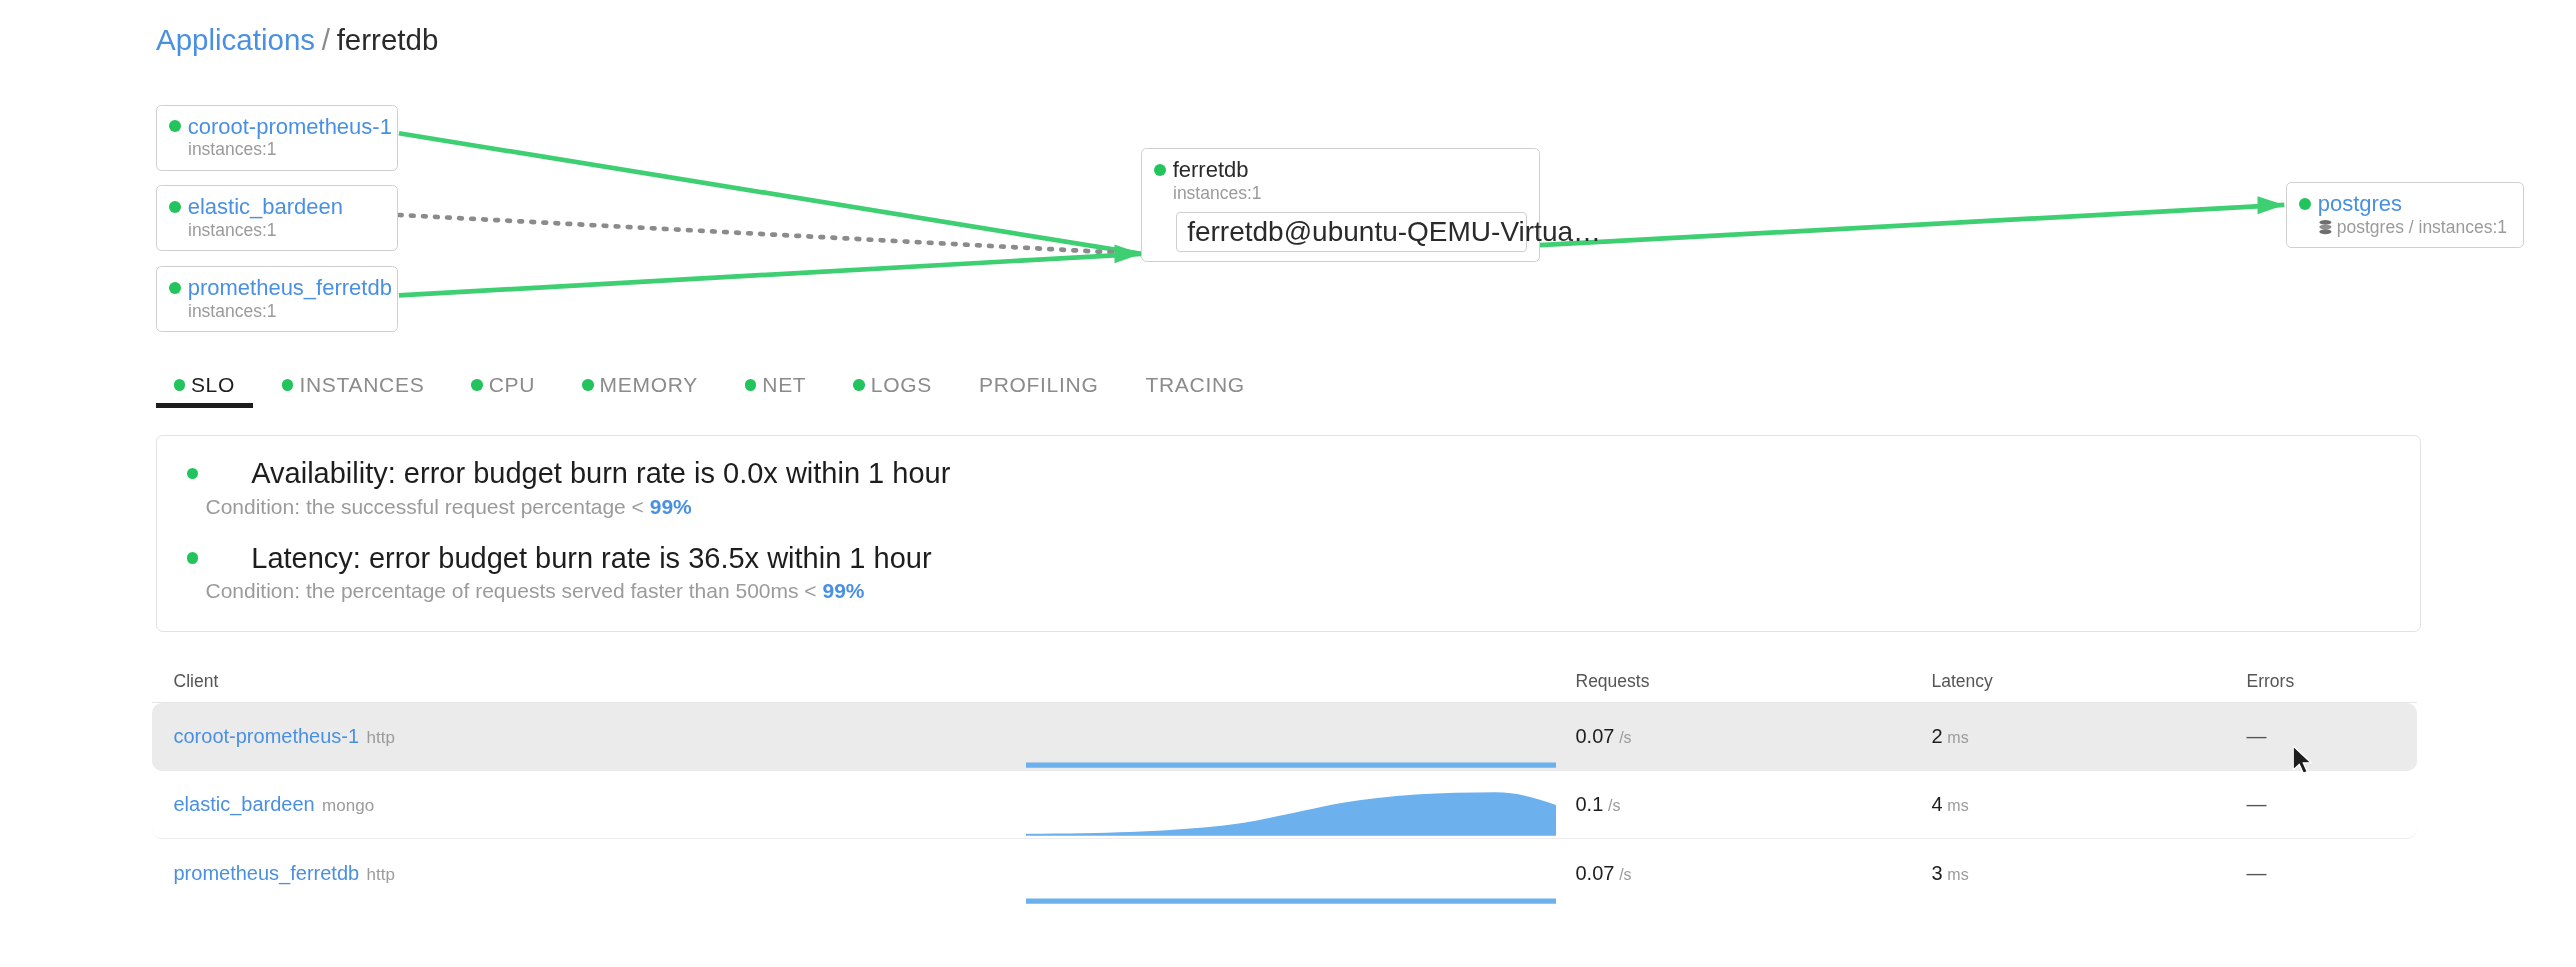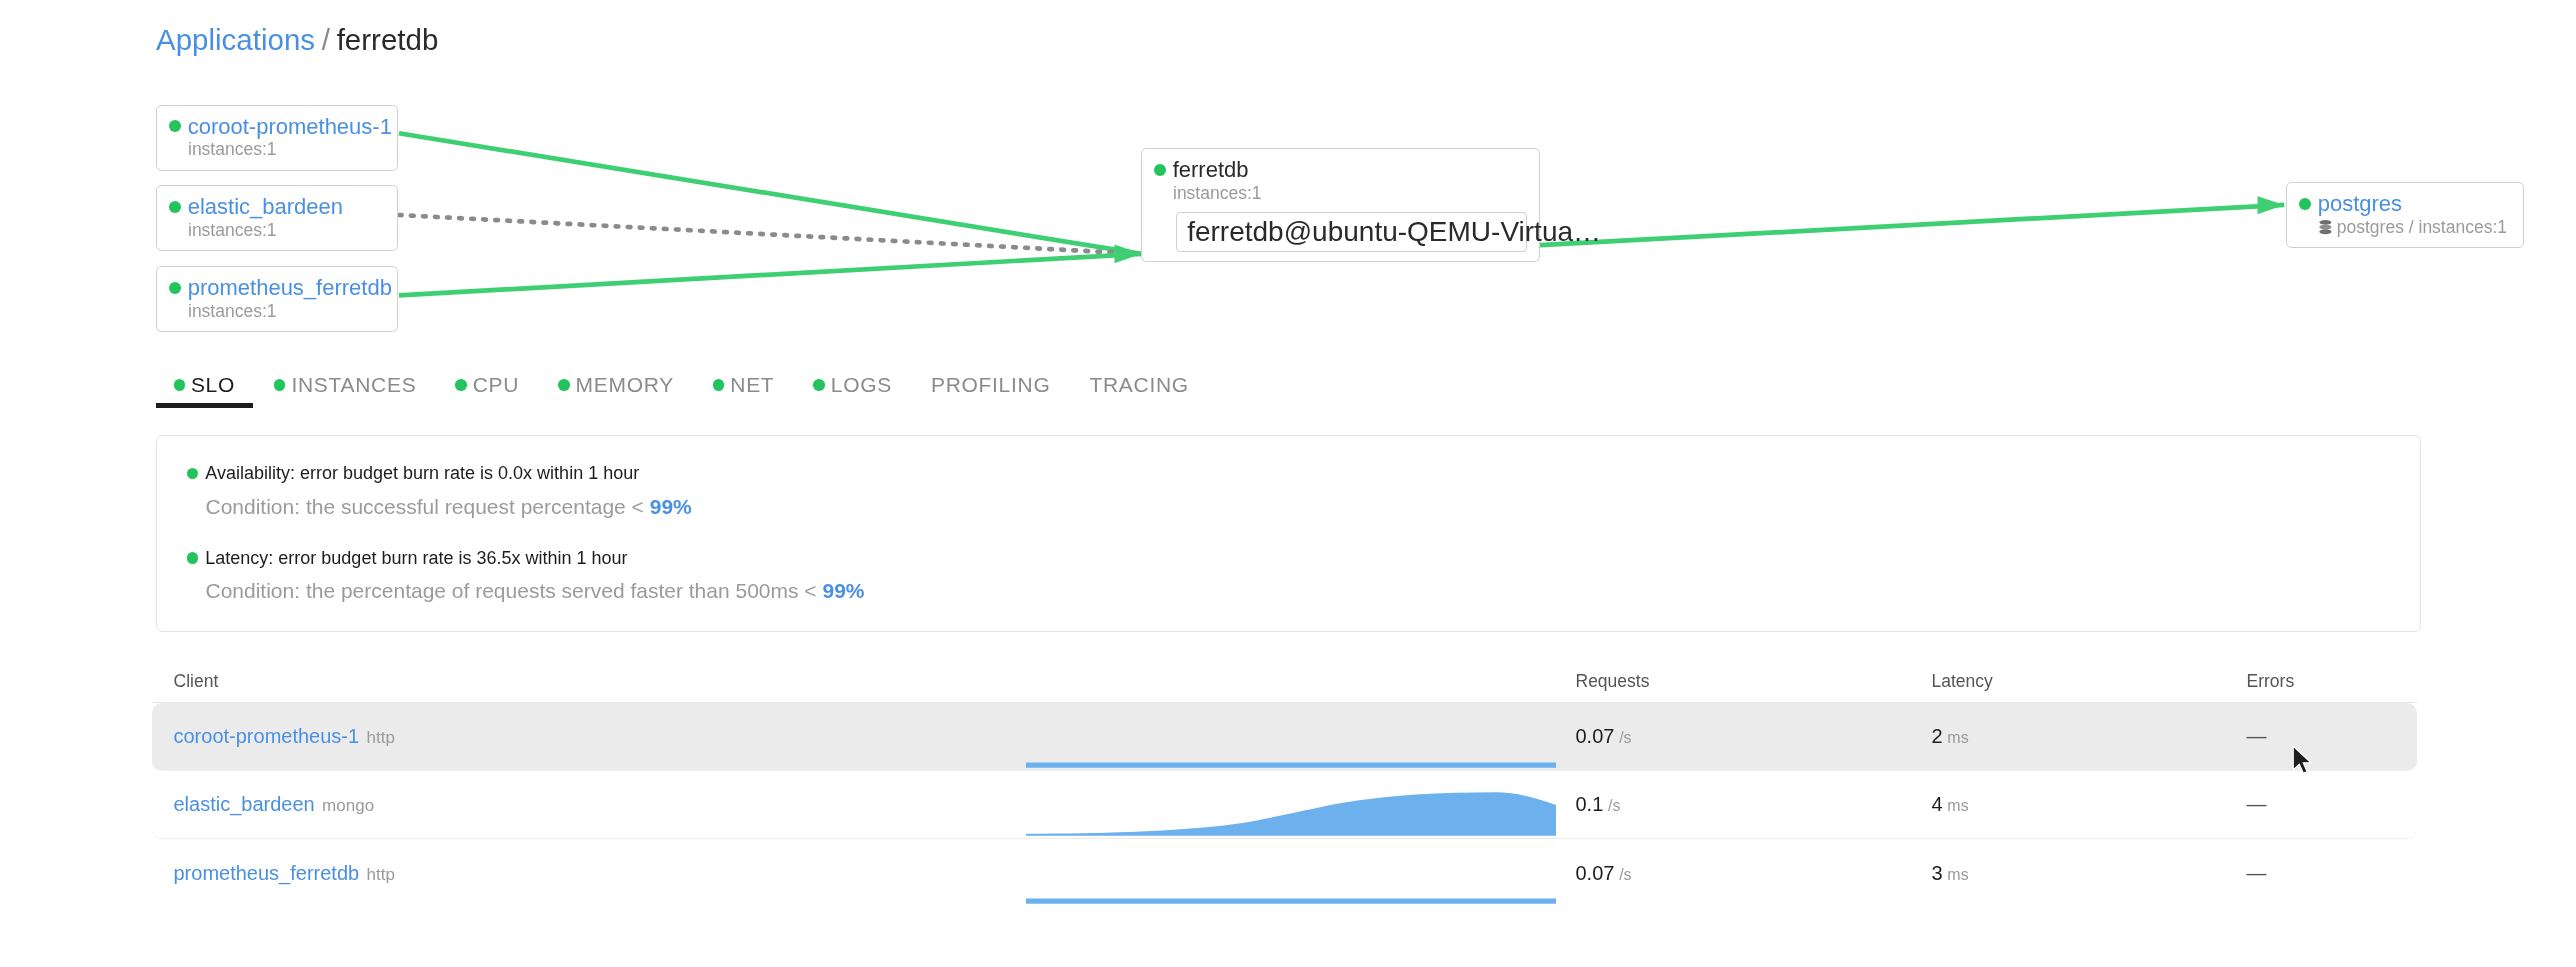--- a/index.html
+++ b/index.html
@@ -86,21 +86,21 @@
   #node-prometheus  { left: 156px; top: 185px; width: 242px; }
   #node-ferretdb    { left: 1141px; top: 67px; width: 399px; }
   #node-postgres    { left: 2286px; top: 101px; width: 238px; }
 
   
   .tabs {
     position: absolute;
     left: 156px; top: 373px;
     display: flex;
     align-items: flex-start;
-    gap: 4px;
+    gap: 12px;
   }
   .tab {
     display: flex;
     align-items: center;
     padding: 0 17.5px 10.7px 17.5px;
     font-size: 21px;
     letter-spacing: 0.7px;
     color: #8b8b8b;
     cursor: pointer;
     position: relative;
@@ -130,23 +130,24 @@
     border: 1.3px solid #e2e2e2;
     border-radius: 6.7px;
     background: #ffffff;
     padding: 24px 29.5px 27px 29.5px;
   }
   .slo-item { margin-bottom: 25.5px; }
   .slo-item:last-child { margin-bottom: 0; }
   .slo-head {
     display: flex;
     align-items: center;
-    font-size: 18px;
+    font-size: 29px;
     line-height: 27px;
     color: #1d1d1d;
+    gap: 46px;
   }
   .slo-head .dot {
     width: 11.4px; height: 11.4px;
     border-radius: 50%;
     background: #23c45e;
     margin-right: 7.4px;
     flex: 0 0 auto;
   }
   .slo-cond {
     margin-left: 19px;

